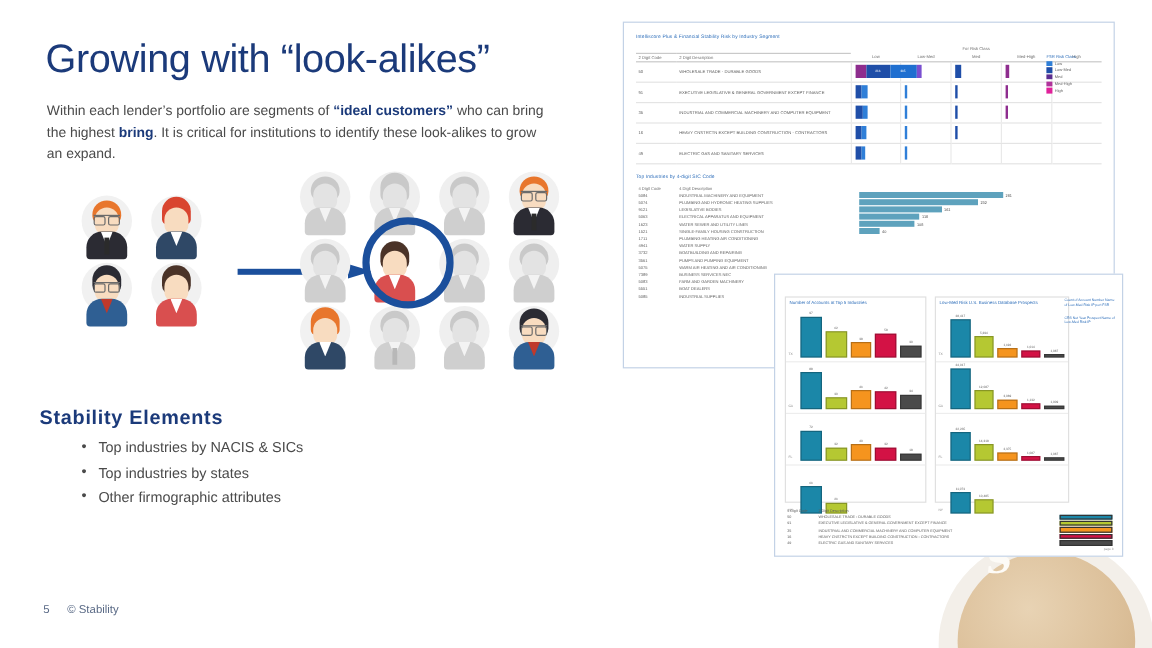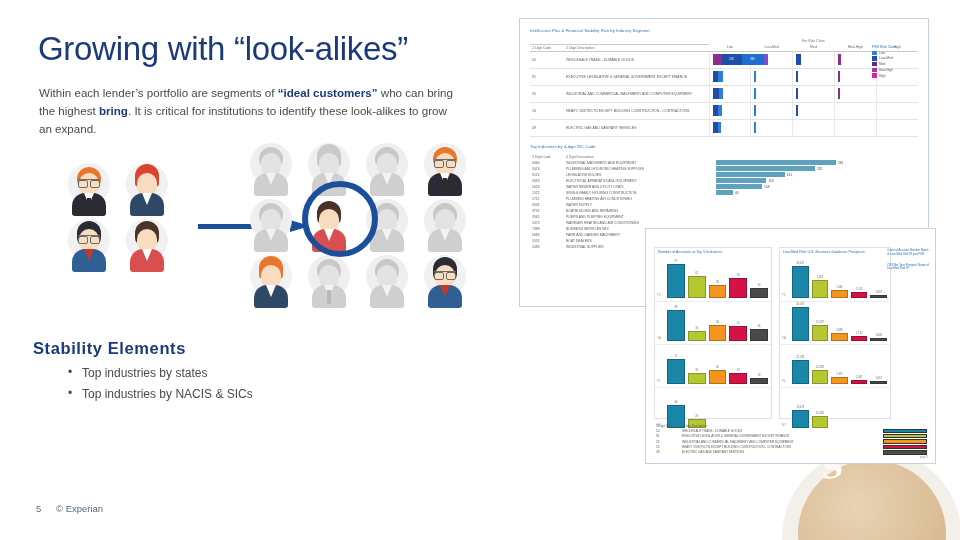--- a/index.html
+++ b/index.html
@@ -312,26 +312,27 @@
       <div class="glasses"></div>
       <div class="body" style="background:#2f5f93;"></div>
       <div class="collar" style="background:#c0392b;"></div>
     </div>
 
   <div id="focus-ring"></div>
 </div>
 
 <div id="analytical-heading">Stability Elements</div>
 <ul id="analytical-list">
+  <li>Top industries by NACIS &amp; SICs</li>
   <li>Top industries by states</li>
-  <li>Top industries by NACIS &amp; SICs</li>
+  <li>Other firmographic attributes</li>
 </ul>
 
 <div id="footer">
-  <span class="pg">5</span><span>© Experian</span>
+  <span class="pg">5</span><span>© Stability</span>
 </div>
 
 <div id="coffee">
   <div class="saucer"></div>
   <div class="crema"></div>
   <div class="art">S</div>
 </div>
 
 <div class="panel" id="panel-top">
   <div class="rpt-title">Intelliscore Plus &amp; Financial Stability Risk by Industry Segment</div>

